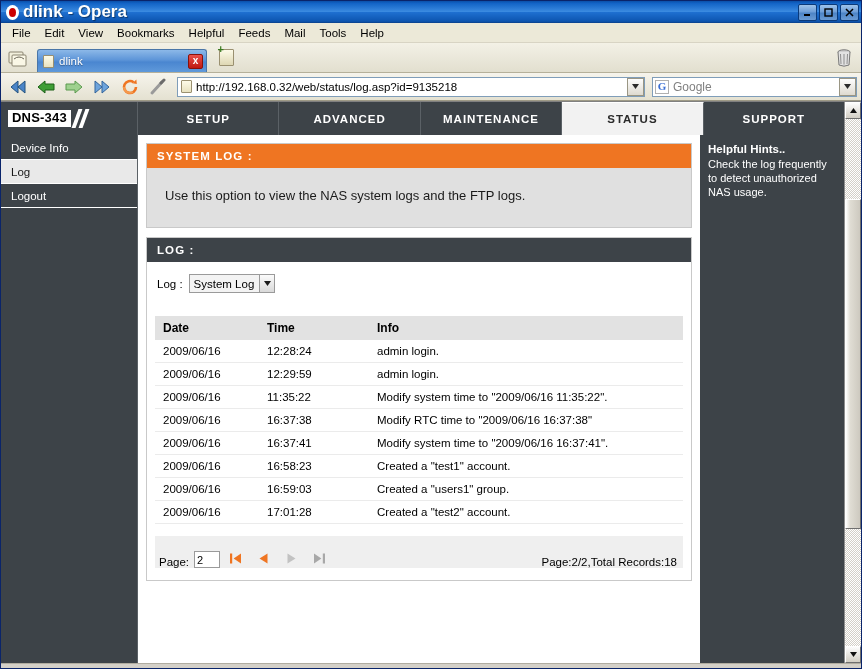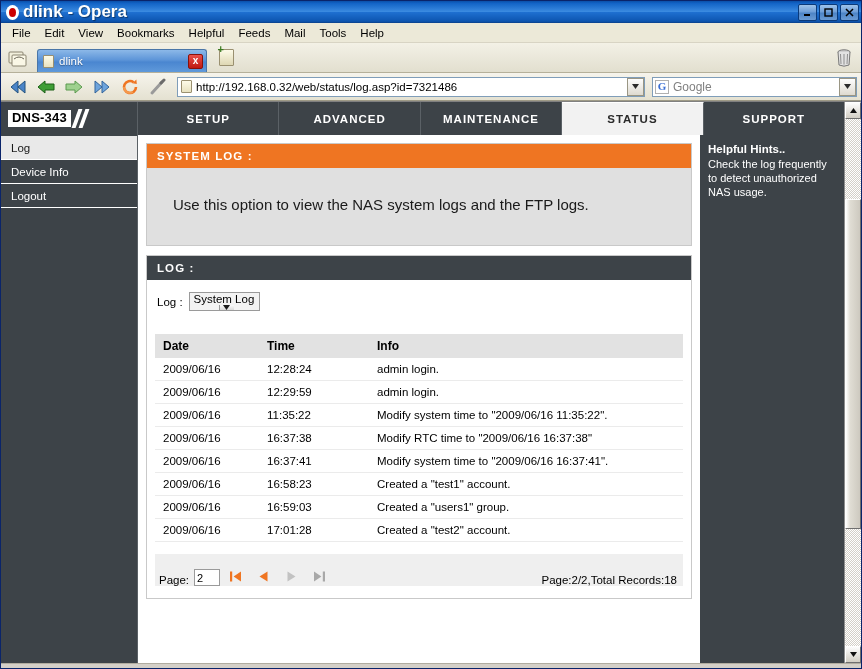--- a/index.html
+++ b/index.html
@@ -264,36 +264,35 @@
   .panel { border: 1px solid #c9c9c9; margin-bottom: 9px; }
   .panel-head {
     height: 24px; display: flex; align-items: center; padding-left: 10px;
     color: #fff; font-size: 11.5px; font-weight: bold; letter-spacing: 1.1px;
     font-family: "Liberation Sans", sans-serif;
   }
   .panel-head.orange { background: #ef7522; }
   .panel-head.dark { background: #3d4348; }
   .panel-body { background: #e0e0e0; padding: 12px 10px 16px 10px; }
   .panel-body p {
-    margin: 16px; font-size: 15px; color: #1a1a1a;
+    margin: 8px; font-size: 13px; color: #1a1a1a;
     font-family: "Liberation Sans", sans-serif;
   }
   .panel-body.white { background: #fff; padding: 10px 8px 12px 8px; }
 
   
   .logrow { display: flex; align-items: center; padding: 2px 0 0 2px; }
   .logrow label {
     font-size: 11.5px; color: #000; margin-right: 6px;
     font-family: "Liberation Sans", sans-serif;
   }
   .selbox {
     height: 19px; border: 1px solid #9a9a9a;
     background: #f3f3f3; display: flex; align-items: center;
     padding: 0 0 0 4px;
-    flex-direction: column;
   }
   .selbox .sv {
     font-size: 11.5px; color: #000; padding-right: 5px;
     font-family: "Liberation Sans", sans-serif;
   }
   .selarrow {
     width: 15px; height: 17px;
     background: linear-gradient(to bottom,#fbfbfb,#d9d9d9);
     border-left: 1px solid #9a9a9a;
     display: flex; align-items: center; justify-content: center;
@@ -466,21 +465,21 @@
     </div>
     <div class="navbtn">
       <svg width="20" height="18" viewBox="0 0 20 18">
         <path d="M4 15 L14 4" stroke="#9a9a9a" stroke-width="3" stroke-linecap="round"></path>
         <path d="M13 5 L16 2" stroke="#6b6b6b" stroke-width="3" stroke-linecap="round"></path>
       </svg>
     </div>
 
     <div class="urlbox">
       <div class="pageicon"></div>
-      <div class="utext">http://192.168.0.32/web/status/log.asp?id=7321486</div>
+      <div class="utext">http://192.168.0.32/web/status/log.asp?id=9135218</div>
       <div class="dropbtn">
         <svg width="7" height="5" viewBox="0 0 7 5">
             <path d="M0 0 L7 0 L3.5 5 Z" fill="#2b2b2b"></path>
           </svg>
       </div>
     </div>
 
     <div class="searchbox">
       <div class="glogo">G</div>
       <div class="stext">Google</div>
@@ -508,22 +507,22 @@
           <div class="navtab">ADVANCED</div>
           <div class="navtab">MAINTENANCE</div>
           <div class="navtab active">STATUS</div>
           <div class="navtab last">SUPPORT</div>
         </div>
       </div>
 
       <div class="bodyrow">
 
         <div class="sidebar">
+          <div class="sideitem">Device Info</div>
           <div class="sideitem active">Log</div>
-          <div class="sideitem">Device Info</div>
           <div class="sideitem">Logout</div>
         </div>
 
         <div class="content">
 
           <div class="panel">
             <div class="panel-head orange">SYSTEM LOG :</div>
             <div class="panel-body">
               <p>Use this option to view the NAS system logs and the FTP logs.</p>
             </div>

